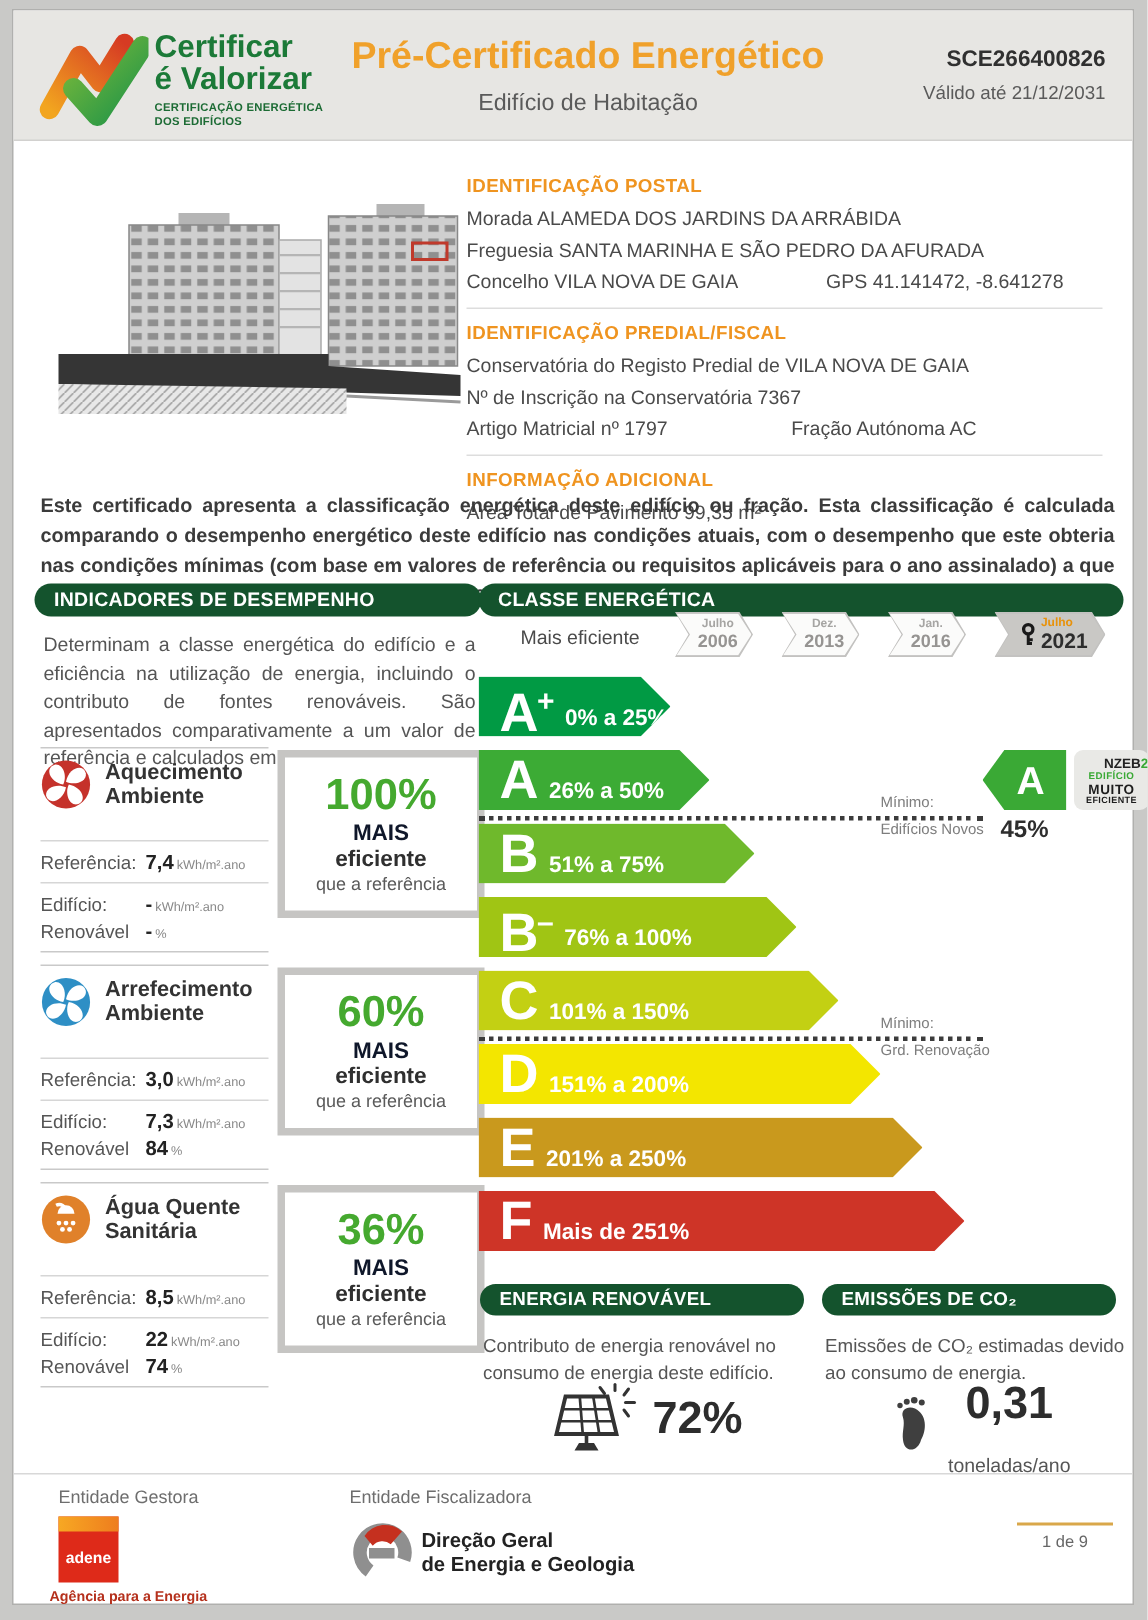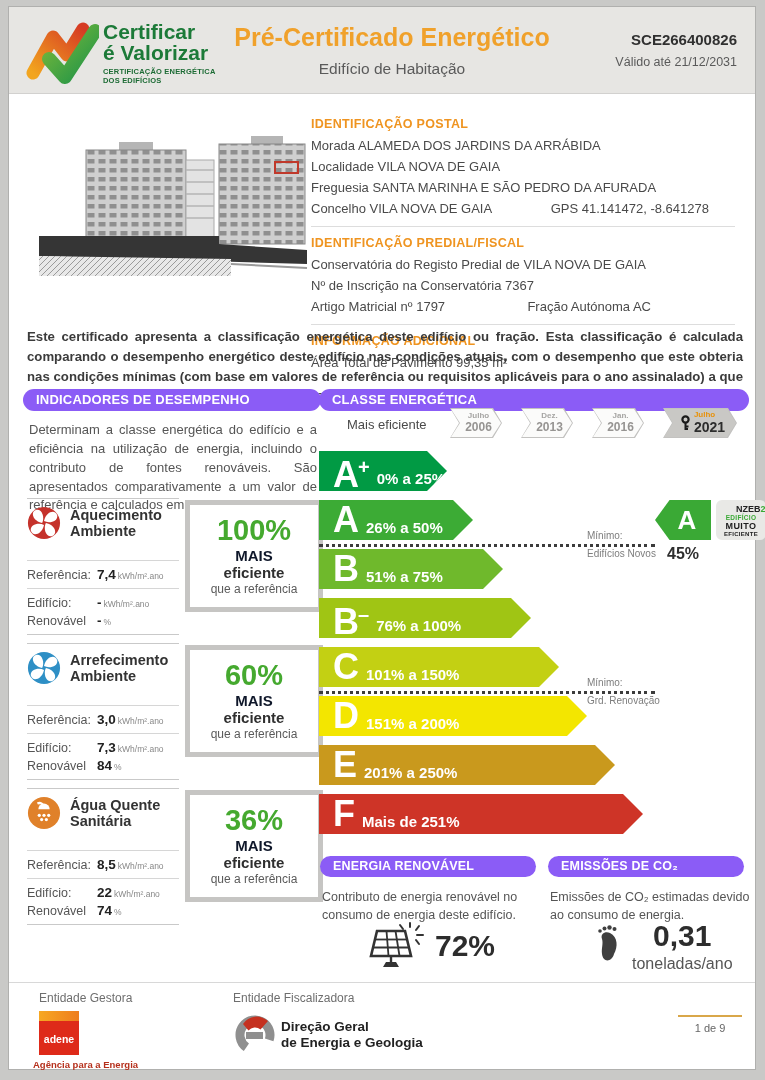--- a/index.html
+++ b/index.html
@@ -31,21 +31,21 @@
   .sec-title { color:#ef9420; font-weight:800; font-size:12.5px; letter-spacing:.3px; margin:0 0 4px 0; }
   .idrow { font-size:13px; color:#4a4a4a; line-height:1.62; display:flex; }
   .idrow .rt { margin-left:auto; }
   .iddiv { border-bottom:1px solid #ddd; margin:7px 0 9px 0; }
 
   
   .intro { position:absolute; left:18px; top:320px; width:716px;
            font-size:13.2px; font-weight:700; color:#3b3b3b; text-align:justify; line-height:1.5; }
 
   
-  .pill { position:absolute; height:22px; background:#8b5cf6; border-radius:12px;
+  .pill { position:absolute; height:22px; background:#14532d; border-radius:12px;
           color:#fff; font-weight:800; font-size:13px; line-height:22px; padding-left:13px;
           box-sizing:border-box; letter-spacing:.2px; }
   .pill.small { height:21px; font-size:12.5px; line-height:21px; }
 
   
   .left-intro { position:absolute; left:20px; top:414px; width:288px;
                 font-size:13px; color:#555; text-align:justify; line-height:1.45; }
   .ind { position:absolute; left:14px; width:300px; height:134px; }
   .ind-left { position:absolute; left:4px; top:0; width:152px; border-top:1px solid #c9c9c9; }
   .ind-head { display:flex; align-items:flex-end; padding:7px 0 20px 0; border-bottom:1px solid #d6d6d6; }
@@ -100,21 +100,21 @@
   .nzeb .r2 { font-size:6.5px; font-weight:800; color:#3aa935; letter-spacing:.3px; }
   .nzeb .r3 { font-size:9px; font-weight:900; color:#1d1d1d; letter-spacing:.4px; }
   .nzeb .r4 { font-size:6px; font-weight:900; color:#1d1d1d; letter-spacing:.3px; }
   .cur-pct { position:absolute; left:0; top:45px; width:56px; text-align:center;
              font-size:16px; font-weight:800; color:#2e2e2e; }
 
   
   .subdesc { position:absolute; font-size:12.5px; color:#555; line-height:1.45; }
   .valrow { position:absolute; display:flex; align-items:center; gap:10px; }
   .bigval { font-size:30px; font-weight:800; color:#2d2d2d; }
-  .valunit { font-size:16px; color:#555; margin-top:2px;text-align:center; }
+  .valunit { font-size:13px; color:#555; margin-top:16px;text-align:center; }
 
   
   .footer-line { position:absolute; left:0; top:975px; width:100%; border-top:1px solid #d8d8d8; }
   .flab { position:absolute; font-size:12px; color:#6e6e6e; }
   .adene-logo { position:absolute; left:30px; top:1004px; width:40px; height:44px; background:#de2a19; }
   .adene-top { height:10px; background:linear-gradient(90deg,#f7a823,#ee7d1e); }
   .adene-name { color:#fff; font-weight:800; font-size:10.5px; text-align:center; margin-top:12px; }
   .adene-sub { position:absolute; left:24px; top:1052px; font-size:9.5px; color:#b5301c; font-weight:600; }
   .dgeg-text { position:absolute; left:272px; top:1012px; font-size:13.5px; font-weight:800; color:#222; line-height:1.2; }
   .pagenum { position:absolute; left:669px; top:1008px; width:64px; text-align:center; }
@@ -180,21 +180,20 @@
     <rect x="188" y="32" width="86" height="100" fill="url(#win)" stroke="#888"></rect>
     <rect x="244" y="50" width="23" height="11" fill="none" stroke="#c0392b" stroke-width="2"></rect>
     <polygon points="8,124 188,124 188,132 276,138 276,152 8,144" fill="#353535"></polygon>
     <polygon points="8,144 200,147 200,164 8,164" fill="url(#hatch)"></polygon>
     <path d="M200 152 L276 156" stroke="#9a9a9a" stroke-width="2"></path>
   </svg>
 
   <div class="idpanel">
     <div class="sec-title">IDENTIFICAÇÃO POSTAL</div>
     <div class="idrow">Morada ALAMEDA DOS JARDINS DA ARRÁBIDA</div>
-    <div class="idrow">Localidade VILA NOVA DE GAIA</div>
     <div class="idrow">Freguesia SANTA MARINHA E SÃO PEDRO DA AFURADA</div>
     <div class="idrow">
       <span>Concelho VILA NOVA DE GAIA</span>
       <span class="rt" style="padding-right:26px">GPS 41.141472, -8.641278</span>
     </div>
     <div class="iddiv"></div>
     <div class="sec-title">IDENTIFICAÇÃO PREDIAL/FISCAL</div>
     <div class="idrow">Conservatória do Registo Predial de VILA NOVA DE GAIA</div>
     <div class="idrow">Nº de Inscrição na Conservatória 7367</div>
     <div class="idrow">

